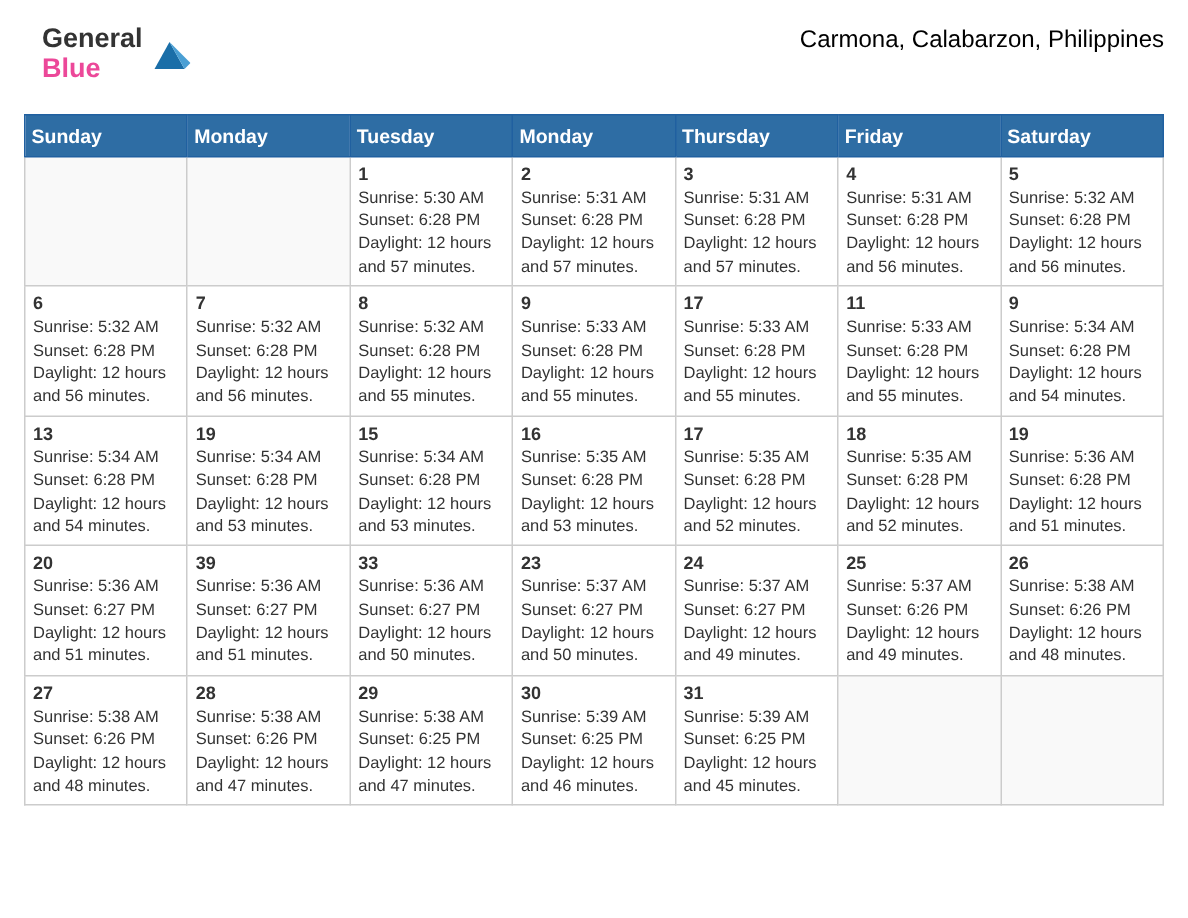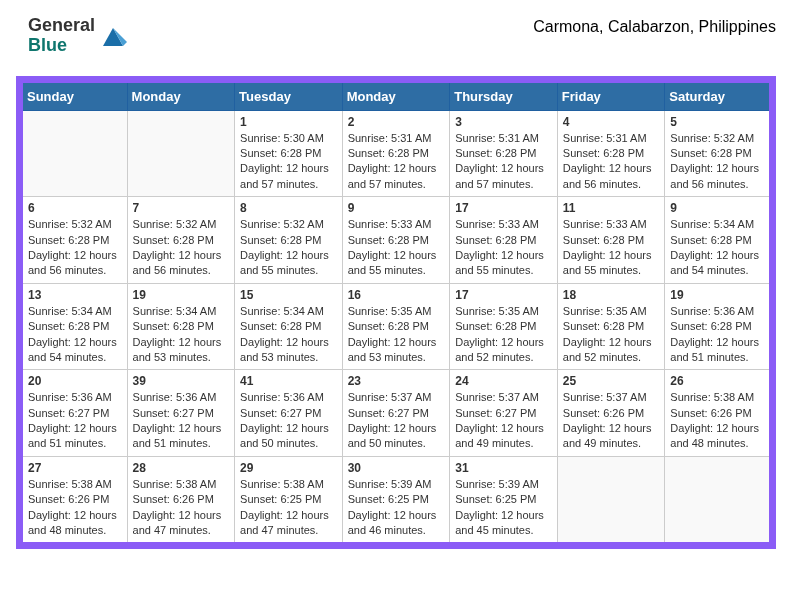--- a/index.html
+++ b/index.html
@@ -27,21 +27,21 @@
       line-height: 1.1;
     }
     .logo-general {
       font-size: 18px;
       font-weight: bold;
       color: #333;
     }
     .logo-blue {
       font-size: 18px;
       font-weight: bold;
-      color: #0f766e;
+      color: #ec4899;
     }
     .logo-icon {
       width: 28px;
       height: 28px;
       margin-left: 4px;
     }
     .title-block {
       text-align: right;
     }
     .month-title {
@@ -51,21 +51,21 @@
       line-height: 1;
     }
     .location-title {
       font-size: 16px;
       color: #000000;
       margin-top: 2px;
     }
     .calendar {
       width: 100%;
       border-collapse: collapse;
-      border: 7px solid #8b5cf6;
+      border: 1px solid #8b5cf6;
       margin-top: 20px;
     }
     .calendar th {
       background-color: #2e6da4;
       color: #fff;
       font-size: 13px;
       font-weight: bold;
       padding: 6px 4px;
       text-align: left;
       border: 1px solid #2060a0;
@@ -174,21 +174,21 @@
         <td><span class="day-num">18</span>
           <span class="day-info">Sunrise: 5:35 AM<br>Sunset: 6:28 PM<br>Daylight: 12 hours and 52 minutes.</span></td>
         <td><span class="day-num">19</span>
           <span class="day-info">Sunrise: 5:36 AM<br>Sunset: 6:28 PM<br>Daylight: 12 hours and 51 minutes.</span></td>
       </tr>
       <tr class="week-row">
         <td><span class="day-num">20</span>
           <span class="day-info">Sunrise: 5:36 AM<br>Sunset: 6:27 PM<br>Daylight: 12 hours and 51 minutes.</span></td>
         <td><span class="day-num">39</span>
           <span class="day-info">Sunrise: 5:36 AM<br>Sunset: 6:27 PM<br>Daylight: 12 hours and 51 minutes.</span></td>
-        <td><span class="day-num">41</span>
+        <td><span class="day-num">33</span>
           <span class="day-info">Sunrise: 5:36 AM<br>Sunset: 6:27 PM<br>Daylight: 12 hours and 50 minutes.</span></td>
         <td><span class="day-num">23</span>
           <span class="day-info">Sunrise: 5:37 AM<br>Sunset: 6:27 PM<br>Daylight: 12 hours and 50 minutes.</span></td>
         <td><span class="day-num">24</span>
           <span class="day-info">Sunrise: 5:37 AM<br>Sunset: 6:27 PM<br>Daylight: 12 hours and 49 minutes.</span></td>
         <td><span class="day-num">25</span>
           <span class="day-info">Sunrise: 5:37 AM<br>Sunset: 6:26 PM<br>Daylight: 12 hours and 49 minutes.</span></td>
         <td><span class="day-num">26</span>
           <span class="day-info">Sunrise: 5:38 AM<br>Sunset: 6:26 PM<br>Daylight: 12 hours and 48 minutes.</span></td>
       </tr>

